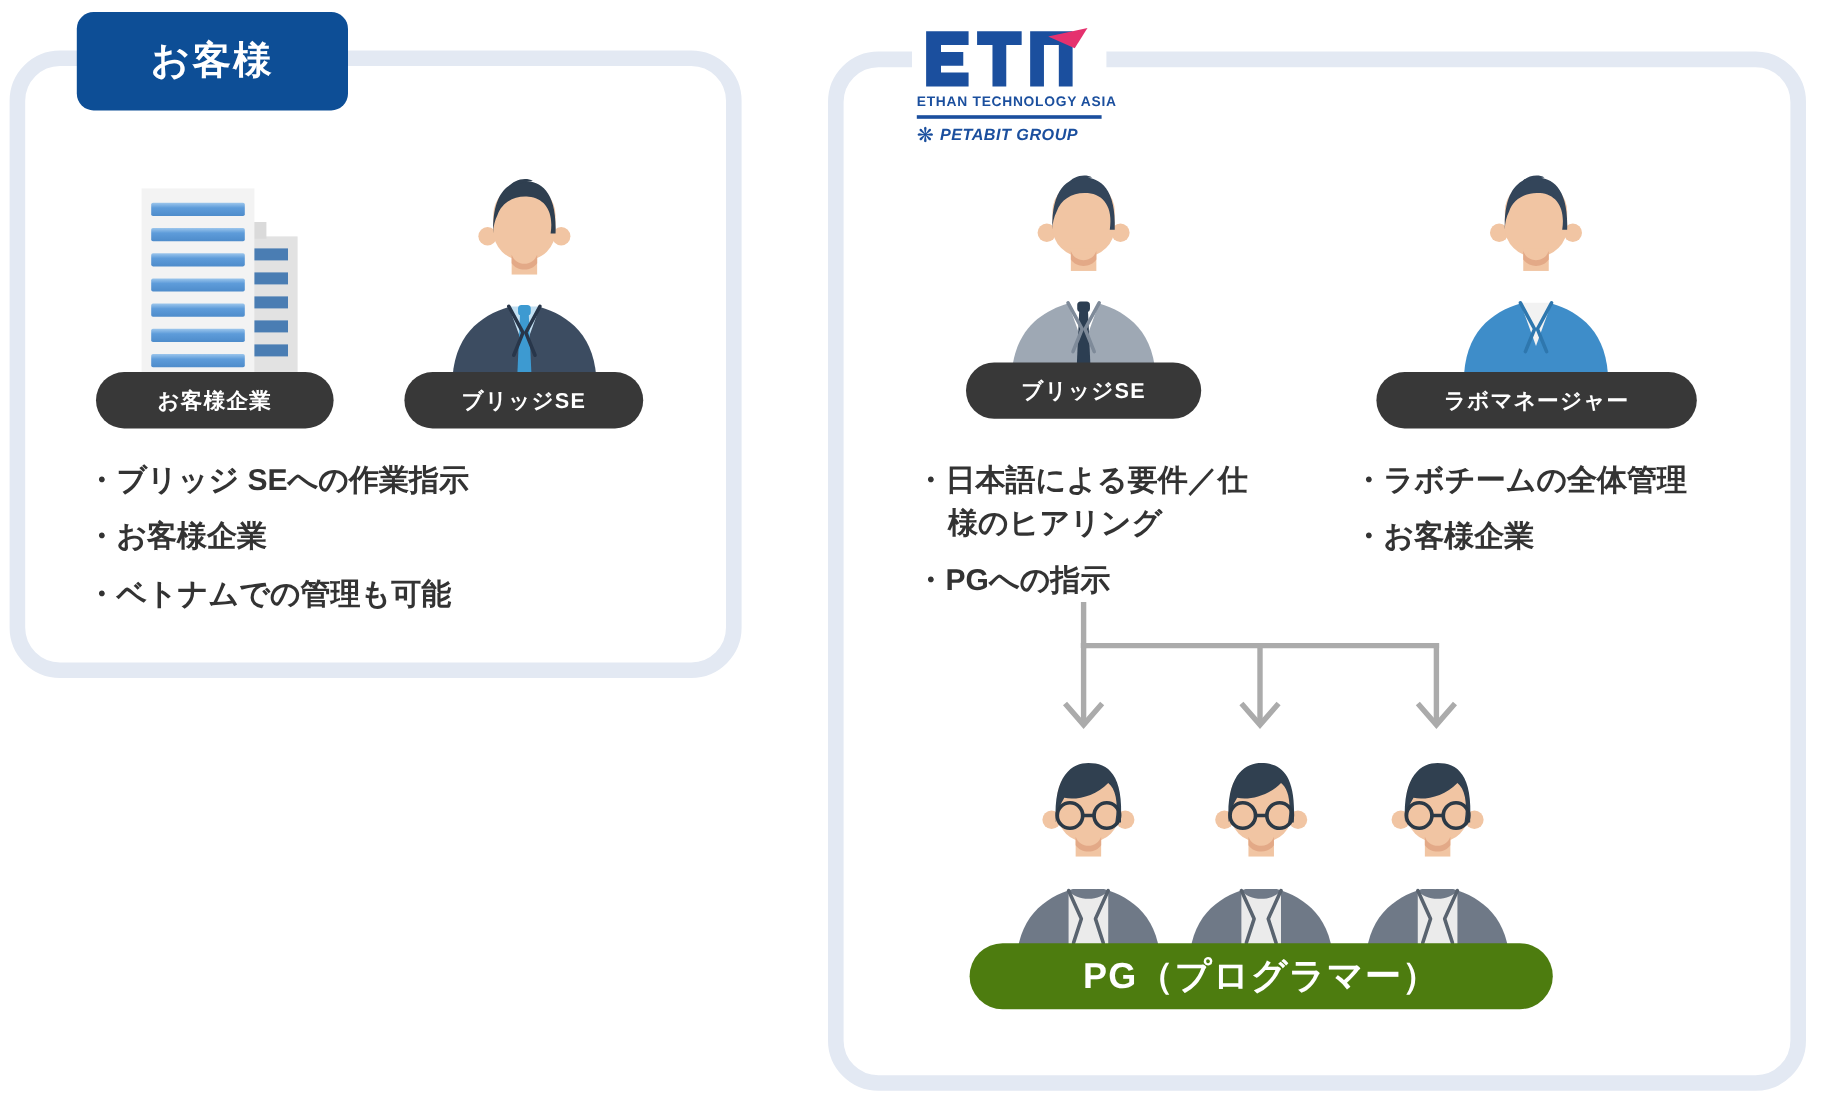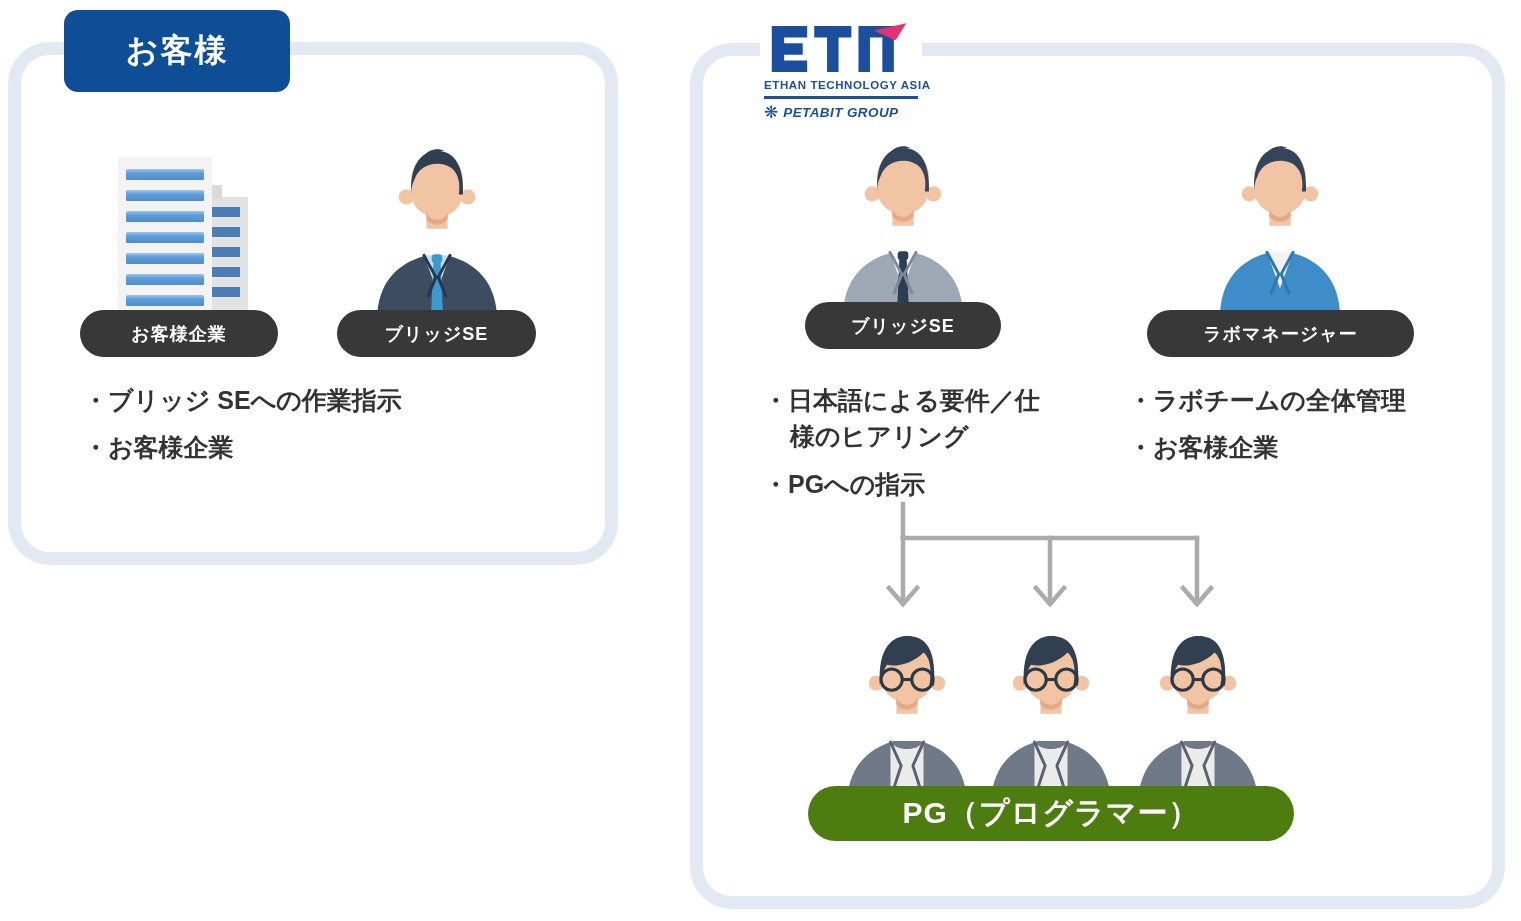--- a/index.html
+++ b/index.html
@@ -25,21 +25,21 @@
   .pill--company { left:80px;  top:310px; width:198px; height:47px; }
   .pill--cust-se { left:337px; top:310px; width:199px; height:47px; }
   .pill--bridge  { left:805px; top:302px; width:196px; height:47px; }
   .pill--labmgr  { left:1147px;top:310px; width:267px; height:47px;text-align:center; }
   .pill--pg      { left:808px; top:786px; width:486px; height:55px; font-size:30px; background:#4d7c0f; }
 
   
   .list { position:absolute; list-style:none; font-size:25px; font-weight:600; color:#333; line-height:1.45; }
   .list li { padding-left:27px; text-indent:-27px; margin-bottom:11px; }
   .list li::before { content:"・"; }
-  .list--customer { left:83px;  top:382px; width:470px; }
+  .list--customer { left:72px;  top:382px; width:470px; }
   .list--bridge   { left:763px; top:382px; width:278px; }
   .list--labmgr   { left:1128px;top:382px; width:340px; }
 
   
   .avatar { position:absolute; width:130px; height:177px; z-index:1; }
   .avatar--cust-se { left:372px;  top:145px; }
   .avatar--bridge  { left:838px;  top:142px; }
   .avatar--labmgr  { left:1215px; top:142px; }
   .avatar--pg1 { left:842px;  top:630px; }
   .avatar--pg2 { left:986px;  top:630px; }
@@ -143,20 +143,21 @@
   <svg class="avatar avatar--cust-se av-se" viewBox="0 0 110 150" xmlns="http://www.w3.org/2000/svg" xmlns:xlink="http://www.w3.org/1999/xlink">
     <use href="#sym-person" xlink:href="#sym-person"></use>
   </svg>
 
   <div class="pill pill--company">お客様企業</div>
   <div class="pill pill--cust-se">ブリッジSE</div>
 
   <ul class="list list--customer">
     <li>ブリッジ SEへの作業指示</li>
     <li>お客様企業</li>
+    <li>ベトナムでの管理も可能</li>
   </ul>
 
   <div class="card card--eta"></div>
 
   <div class="logo">
     <span class="sr">ETA</span>
     <svg class="logo-eta" viewBox="0 0 156 60" xmlns="http://www.w3.org/2000/svg">
       <g fill="#1B4F9E">
         <path d="M2,4 H42 V17 H16 V23.5 H37 V36.5 H16 V43 H42 V56 H2 Z"></path>
         <path d="M50,4 H92 V17 H77.5 V56 H64.5 V17 H50 Z"></path>

